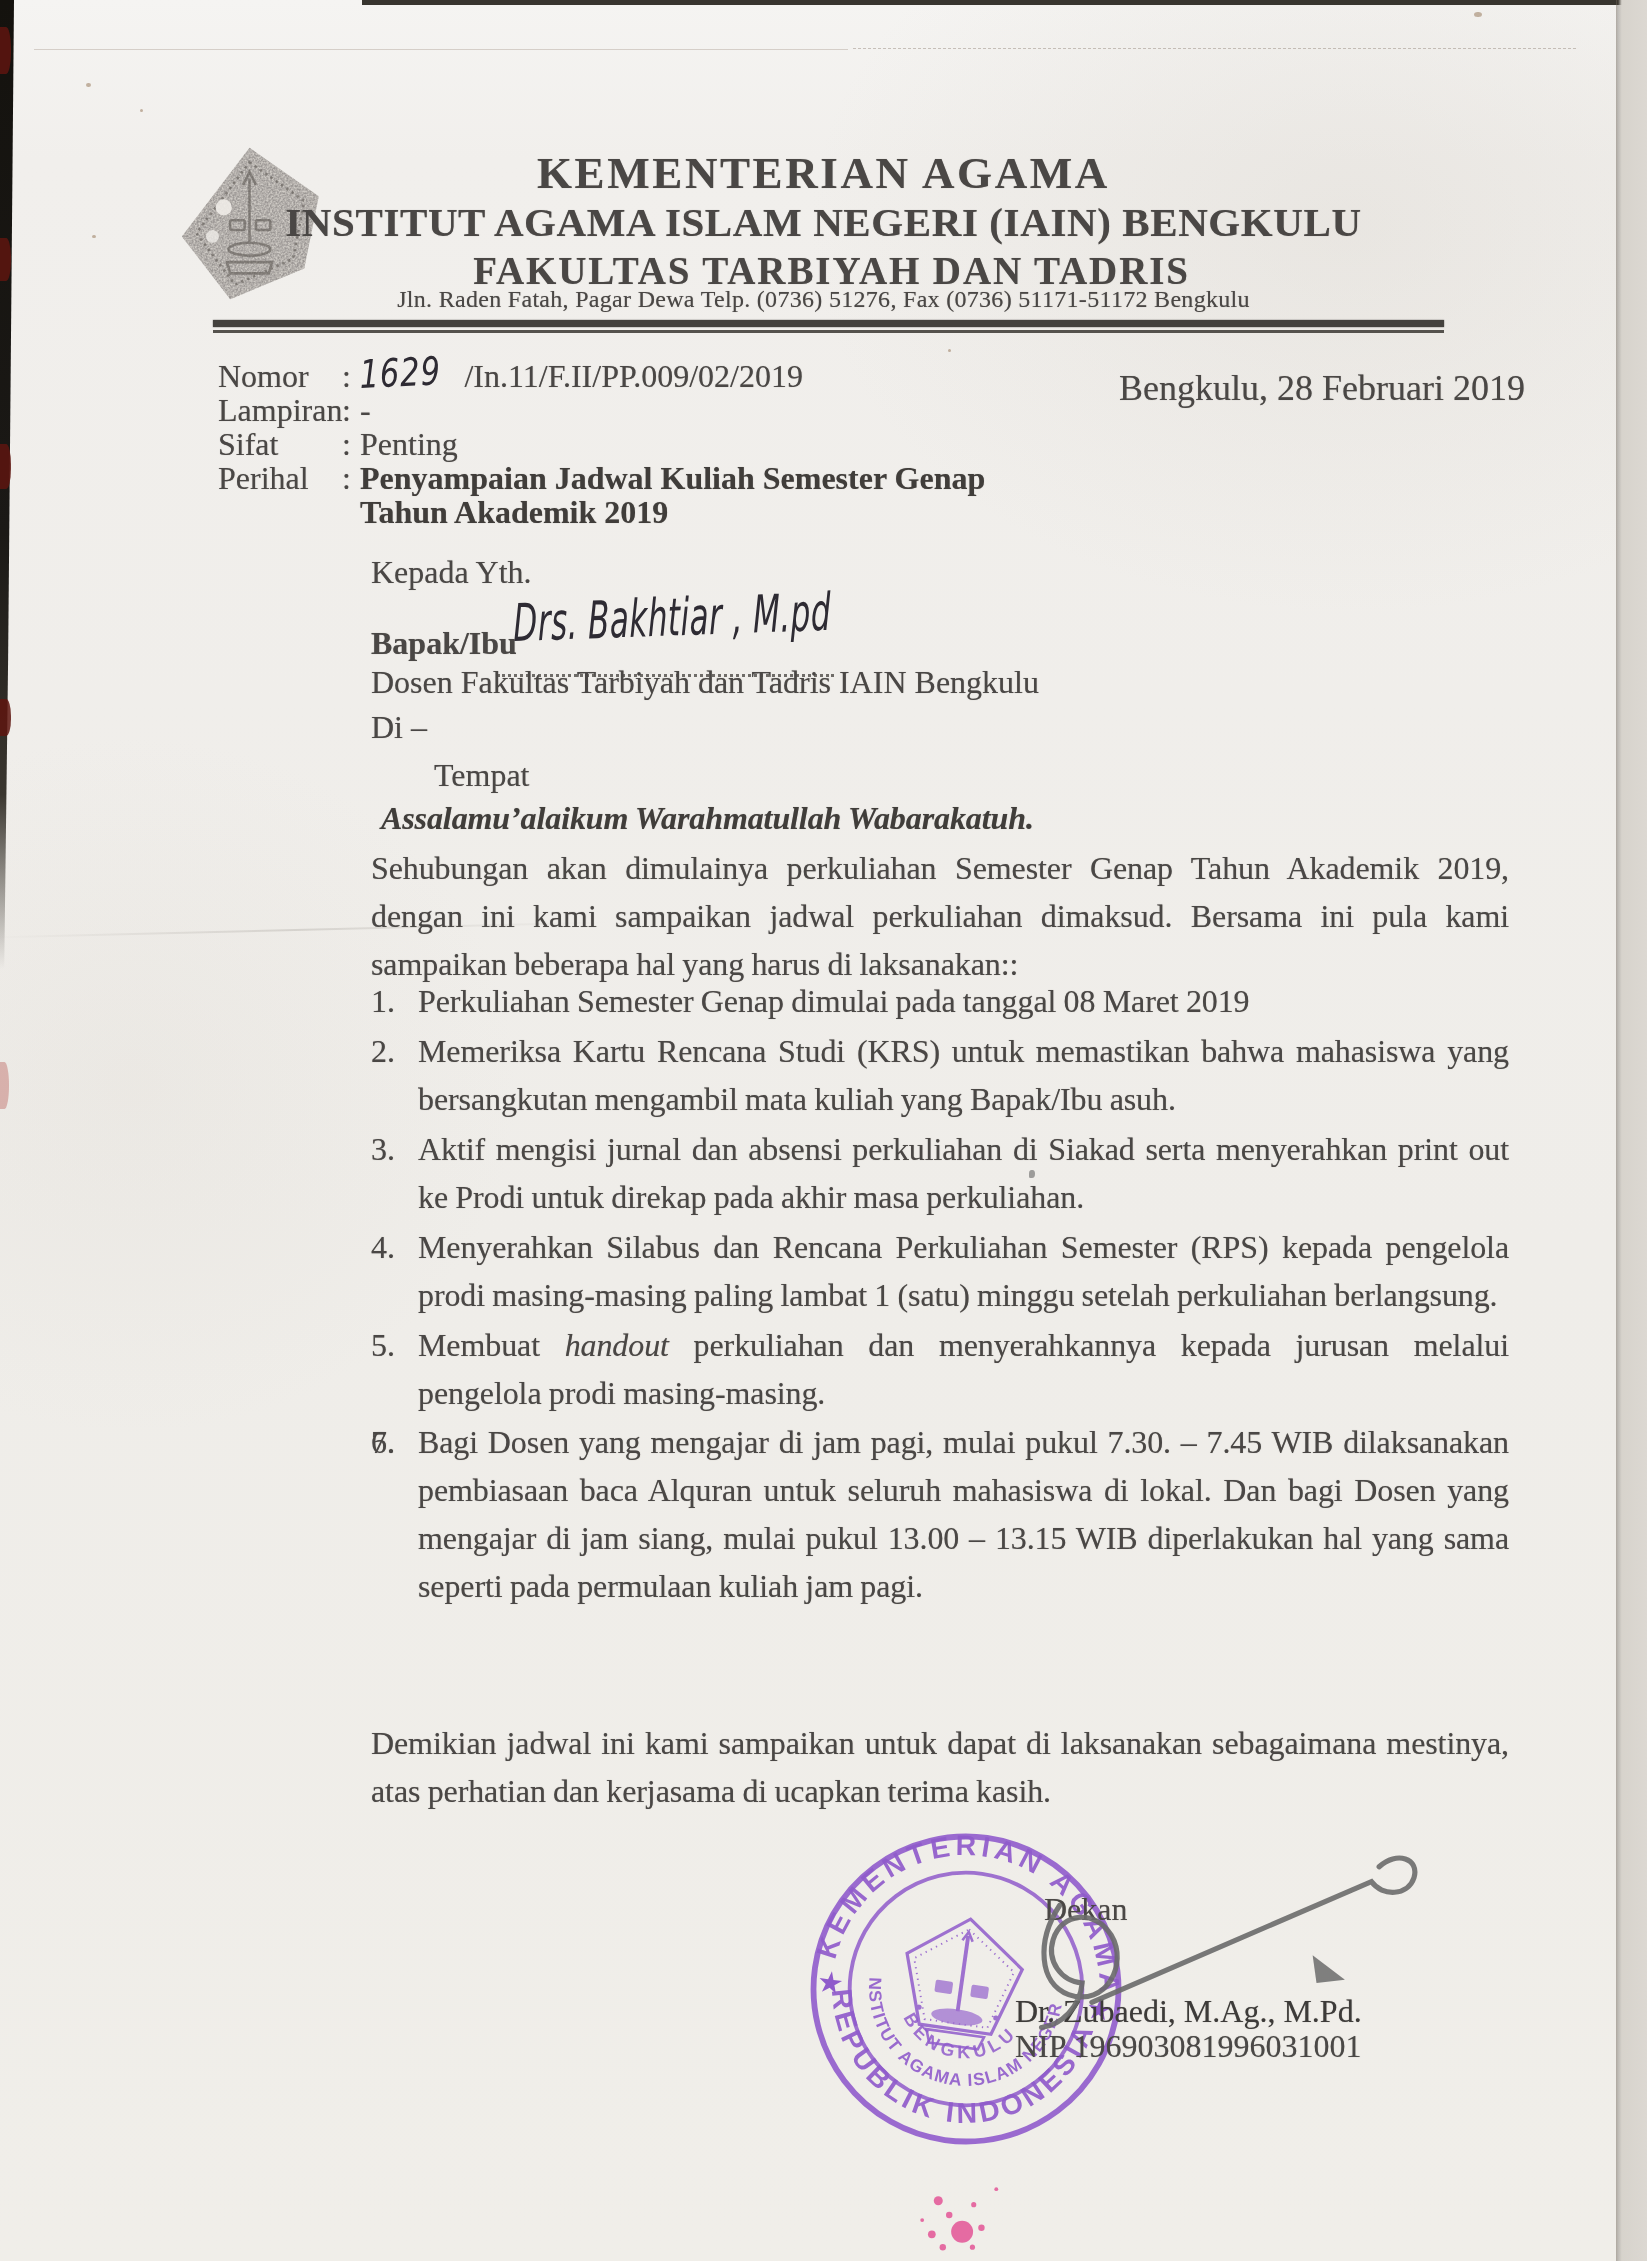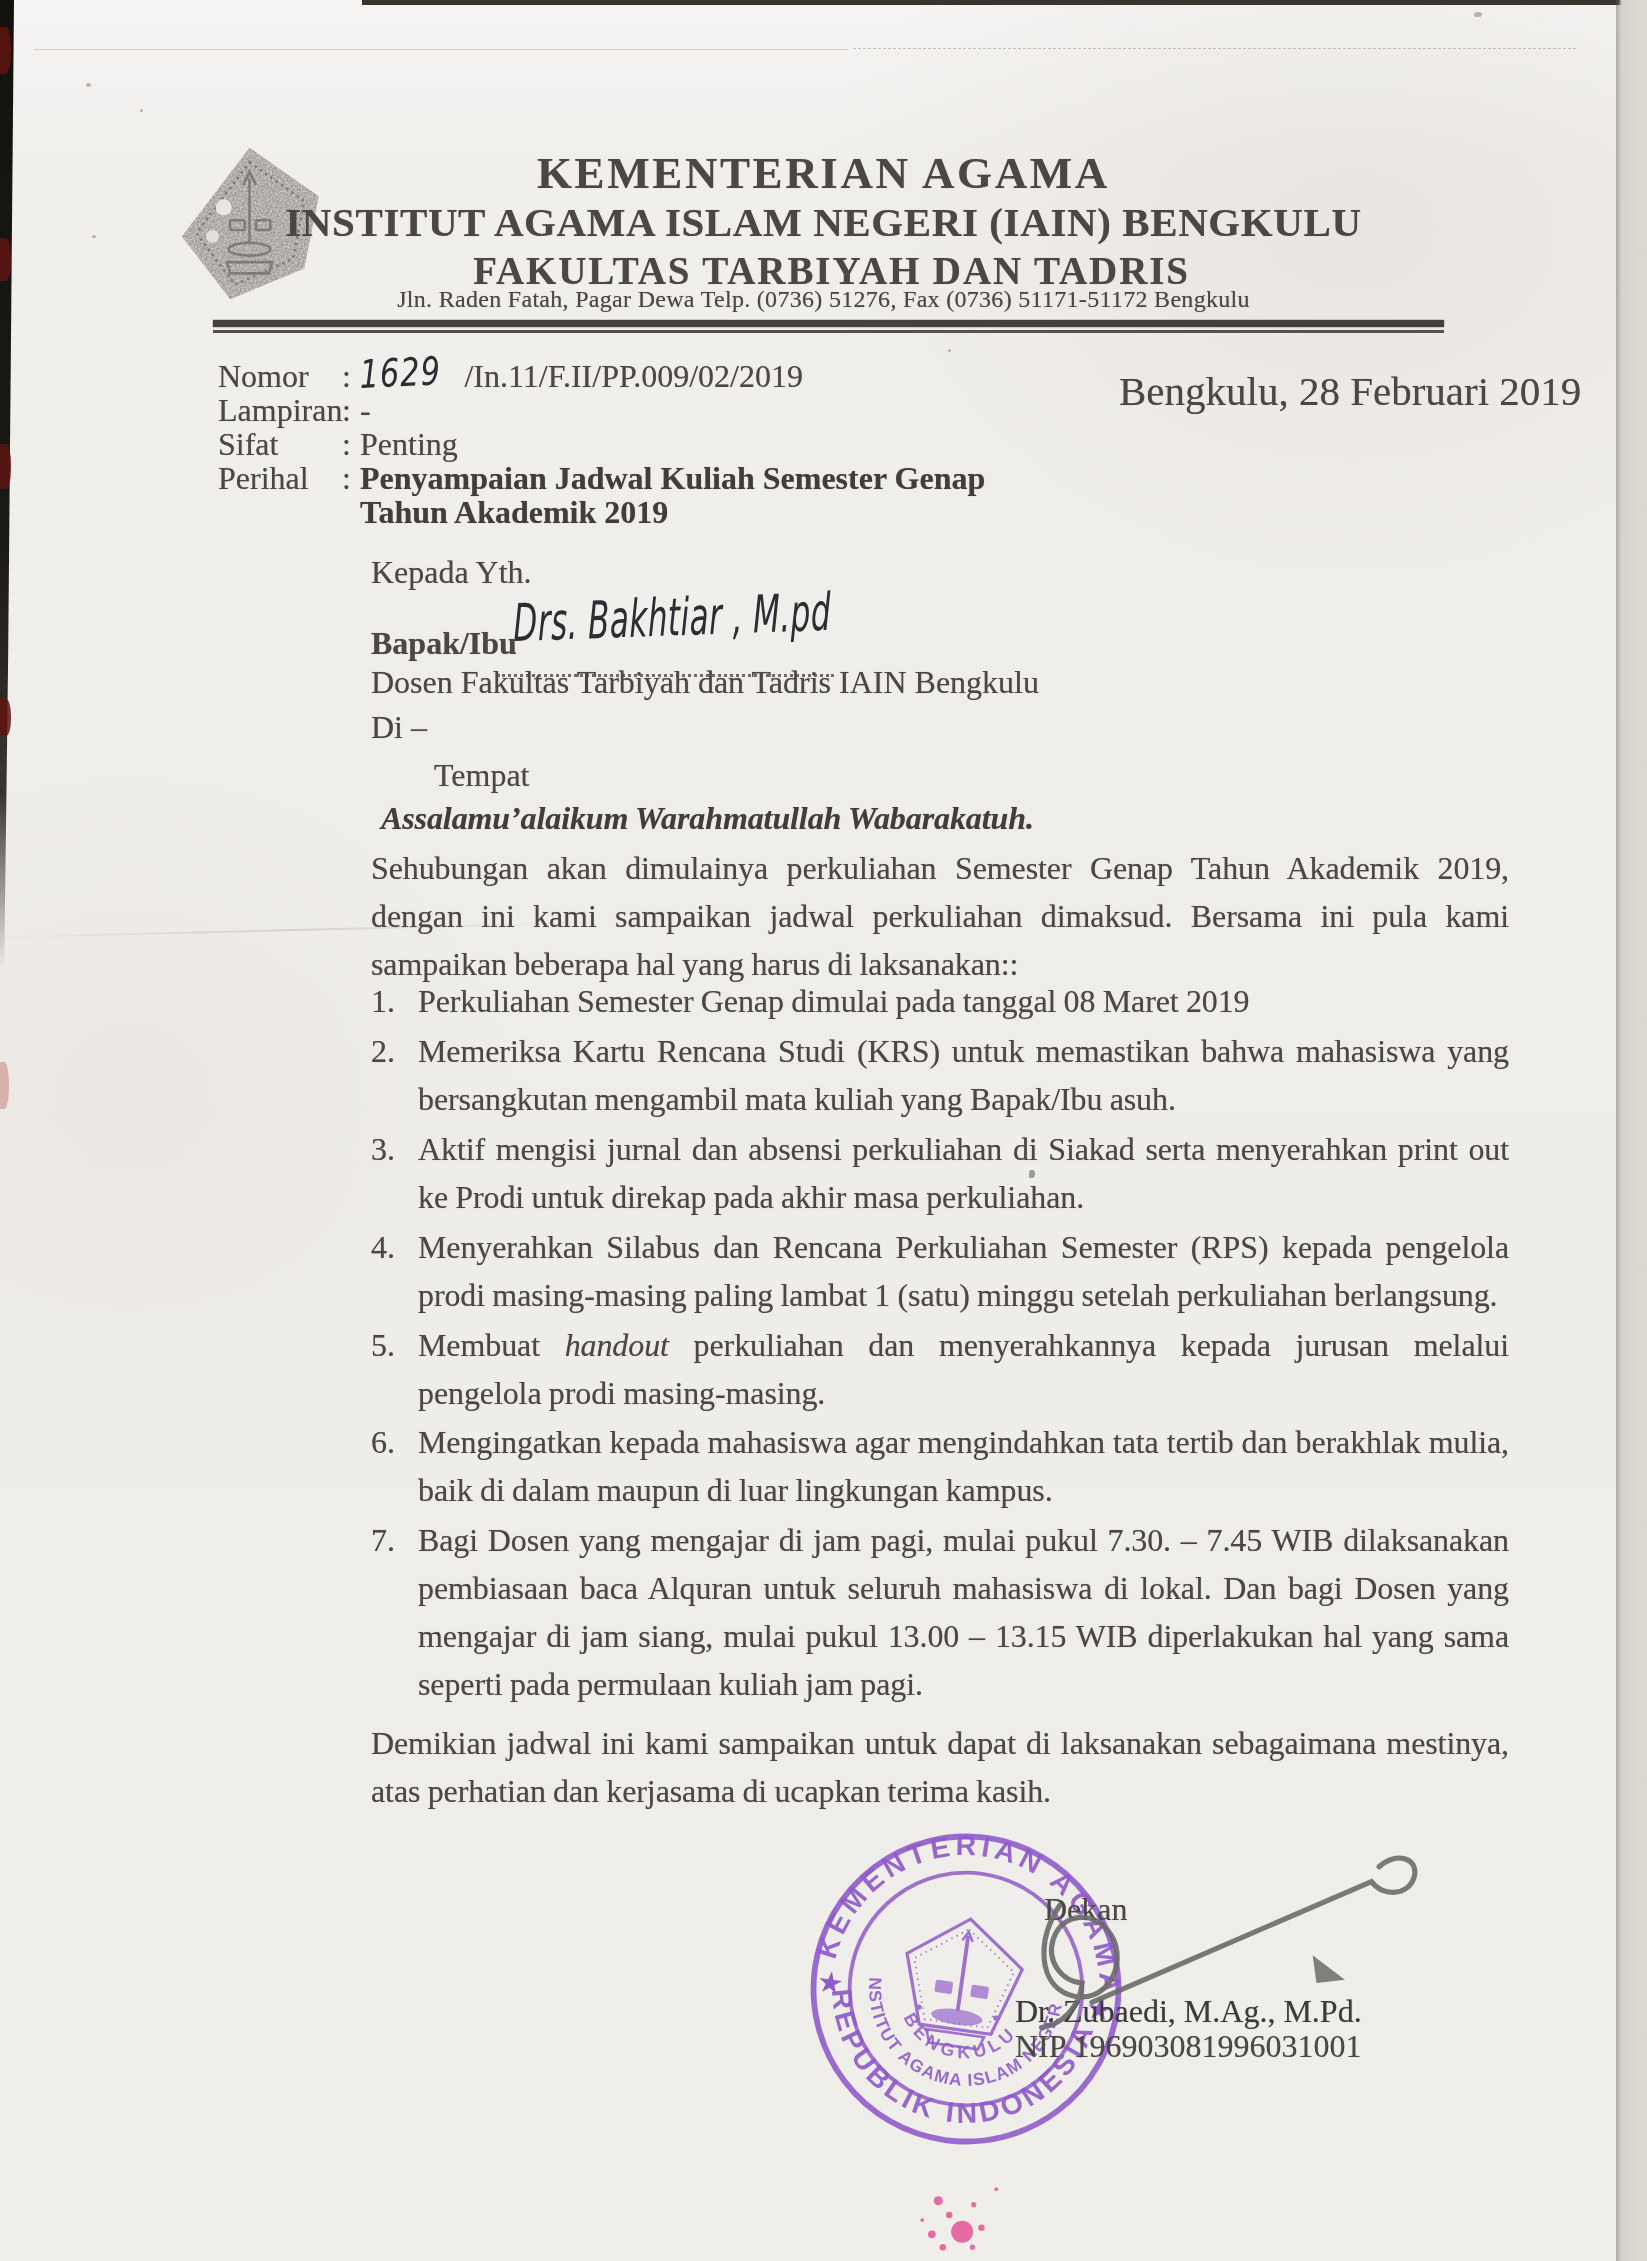--- a/index.html
+++ b/index.html
@@ -42,21 +42,21 @@
   .rule1{left:213px;top:320px;width:1231px;height:6.5px;background:#44413d;box-shadow:0 0 1.3px rgba(60,58,54,.8);}
   .rule2{left:213px;top:330px;width:1231px;height:3.2px;background:#55524d;}
   .logo{left:169px;top:143px;}
 
   
   .meta{left:218px;top:357px;font-size:32px;line-height:34px;}
   .meta-label{display:inline-block;width:124px;}
   .meta-colon{display:inline-block;width:18px;}
   .hand{font-family:"DejaVu Sans", sans-serif;font-style:italic;color:#2e2b33;text-shadow:none;}
   .nomor-hand{display:inline-block;font-size:39px;transform:scaleX(.78) rotate(-2deg);transform-origin:left bottom;position:relative;top:1.3px;letter-spacing:1.3px;}
-  .date{left:1119px;top:367px;font-size:41px;}
+  .date{left:1119px;top:367px;font-size:36px;}
 
   
   .r-line{left:371px;font-size:32px;}
   .dots-line{left:497px;top:674px;width:337px;height:0;border-top:3.2px dotted #4f4c48;opacity:.8;}
   .hand-name{left:513px;top:593px;font-size:52px;letter-spacing:0.6px;white-space:nowrap;
     transform:scaleX(.60) rotate(-1.2deg);transform-origin:left top;}
 
   
   .b-block{left:371px;width:1138px;font-size:32px;line-height:48px;letter-spacing:-0.1px;word-spacing:-0.6px;}
   .salam{font-weight:bold;font-style:italic;color:#403d3a;margin-left:10px;}
@@ -172,21 +172,20 @@
     <div class="item just">
       <span class="num">4.</span>
       <span>Menyerahkan Silabus dan Rencana Perkuliahan Semester (RPS) kepada pengelola prodi masing-masing paling lambat 1 (satu) minggu setelah perkuliahan berlangsung.</span>
     </div>
     <div class="item just">
       <span class="num">5.</span>
       <span><span>Membuat </span><i>handout</i><span> perkuliahan dan menyerahkannya kepada jurusan melalui pengelola prodi masing-masing.</span></span>
     </div>
     <div class="item just">
       <span class="num">6.</span>
-      <span>Mengingatkan kepada mahasiswa agar mengindahkan tata tertib dan berakhlak mulia, baik di dalam maupun di luar lingkungan kampus.</span>
     </div>
     <div class="item just">
       <span class="num">7.</span>
       <span>Bagi Dosen yang mengajar di jam pagi, mulai pukul 7.30. – 7.45 WIB dilaksanakan pembiasaan baca Alquran untuk seluruh mahasiswa di lokal. Dan bagi Dosen yang mengajar di jam siang, mulai pukul 13.00 – 13.15 WIB diperlakukan hal yang sama seperti pada permulaan kuliah jam pagi.</span>
     </div>
   </div>
 
   <div class="abs b-block just t" style="top:1719px;">Demikian jadwal ini kami sampaikan untuk dapat di laksanakan sebagaimana mestinya, atas perhatian dan kerjasama di ucapkan terima kasih.</div>
 
   <svg class="abs stamp-svg z6" width="336" height="336" viewBox="0 0 520 520">

